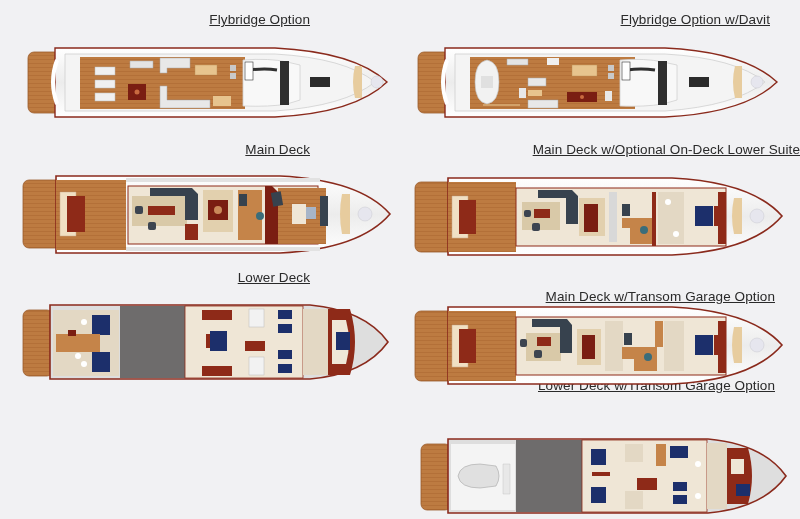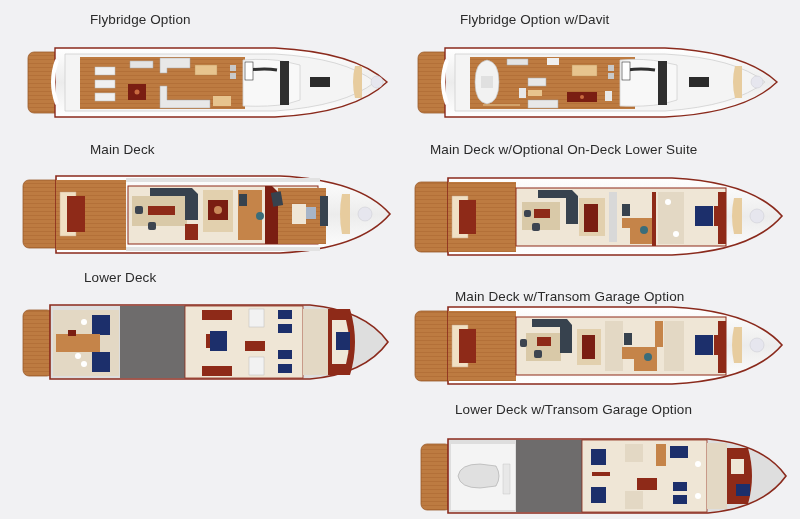--- a/index.html
+++ b/index.html
@@ -1,30 +1,30 @@
 <!DOCTYPE html>
 <html><head>
 <meta charset="utf-8">
 <style>
   html,body{margin:0;padding:0;}
   body{width:800px;height:519px;background:#f1f1f3;position:relative;overflow:hidden;font-family:"Liberation Sans","DejaVu Sans",sans-serif;}
-  .title{position:absolute;font-size:13.5px;color:#2a2a2a;text-align:left;white-space:nowrap;letter-spacing:0.1px;}
+  .title{position:absolute;font-size:13.5px;color:#2a2a2a;text-align:right;white-space:nowrap;letter-spacing:0.1px;text-decoration:underline;}
   .plan{position:absolute;}
   .plan svg{display:block;overflow:visible;}
 </style>
 </head>
 <body>
 
 <div class="title" style="left:90px;top:12px;width:220px;">Flybridge Option</div>
-<div class="title" style="left:460px;top:12px;width:270px;">Flybridge Option w/Davit</div>
+<div class="title" style="left:500px;top:12px;width:270px;">Flybridge Option w/Davit</div>
 <div class="title" style="left:90px;top:142px;width:220px;">Main Deck</div>
 <div class="title" style="left:430px;top:142px;width:370px;">Main Deck w/Optional On-Deck Lower Suite</div>
-<div class="title" style="left:84px;top:270px;width:220px;">Lower Deck</div>
+<div class="title" style="left:90px;top:270px;width:220px;">Lower Deck</div>
 <div class="title" style="left:455px;top:289px;width:320px;">Main Deck w/Transom Garage Option</div>
-<div class="title" style="left:455px;top:402px;width:320px;">Lower Deck w/Transom Garage Option</div>
+<div class="title" style="left:455px;top:378px;width:320px;">Lower Deck w/Transom Garage Option</div>
 
 <svg width="0" height="0" style="position:absolute">
   <defs>
     <linearGradient id="teakGrad" x1="0" y1="0" x2="0" y2="1">
       <stop offset="0" stop-color="#c8874a"></stop>
       <stop offset="0.5" stop-color="#b5733c"></stop>
       <stop offset="1" stop-color="#c58348"></stop>
     </linearGradient>
     <linearGradient id="hullGrad" x1="0" y1="0" x2="0" y2="1">
       <stop offset="0" stop-color="#ffffff"></stop>

